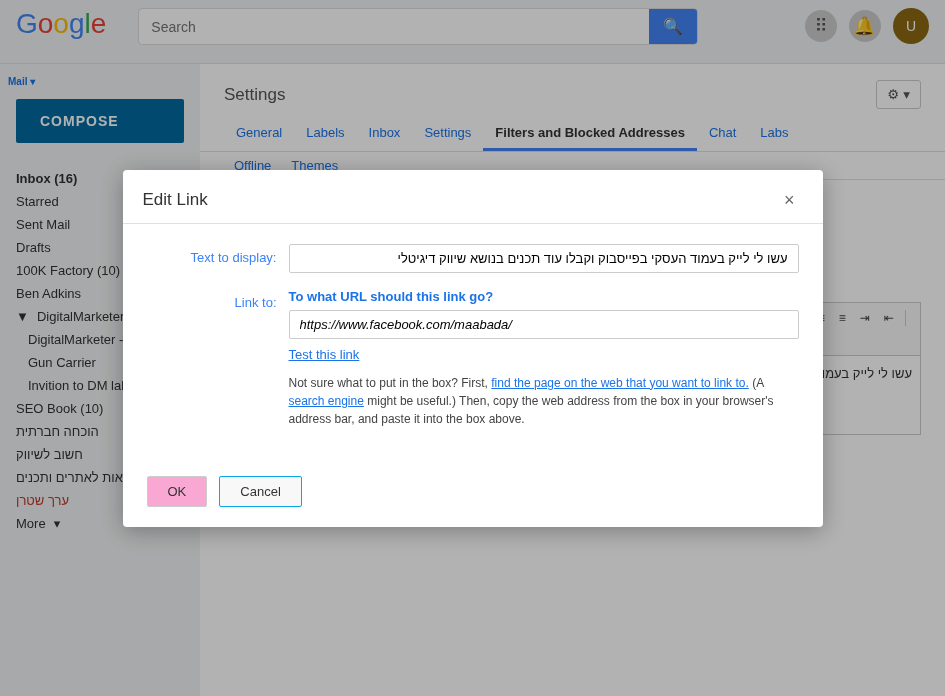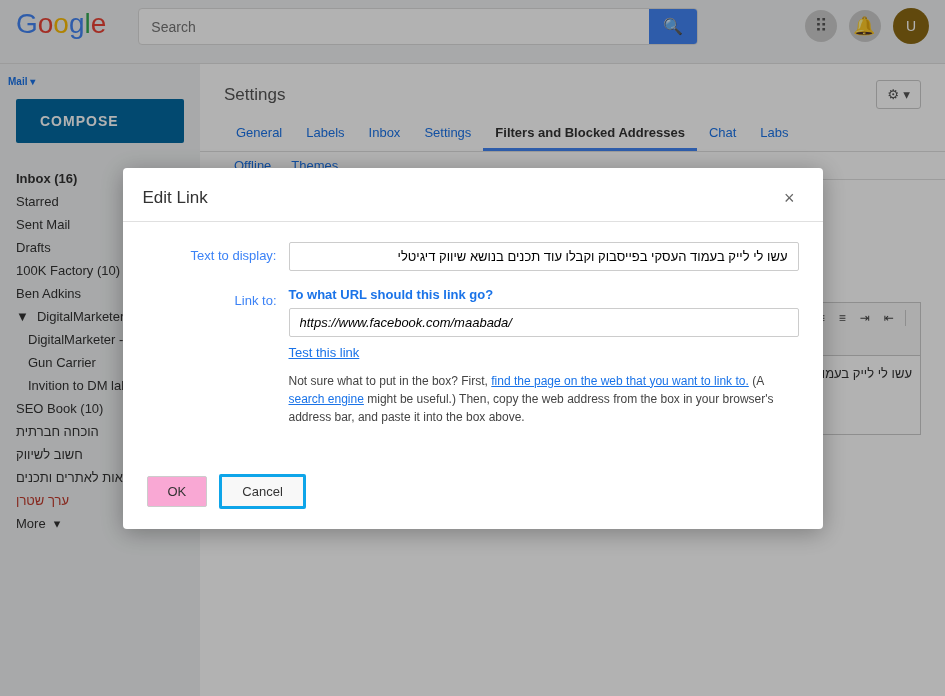--- a/index.html
+++ b/index.html
@@ -289,21 +289,21 @@
       background: #f9a8d4;
       border: 1px solid #ccc;
       cursor: pointer;
       font-size: 13px;
       border-radius: 2px;
       color: #333;
     }
     .btn-cancel {
       padding: 7px 20px;
       background: #f8f8f8;
-      border: 3px solid #0ea5e9;
+      border: 1px solid #0ea5e9;
       cursor: pointer;
       font-size: 13px;
       border-radius: 2px;
       color: #333;
     }
   </style>
 </head>
 <body>
 
 <div class="topbar">

